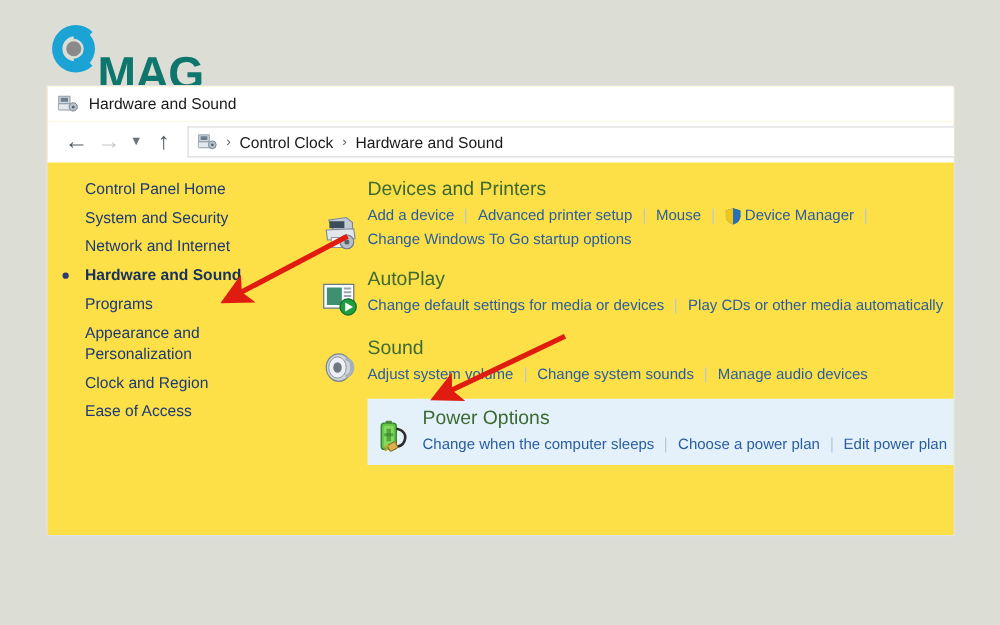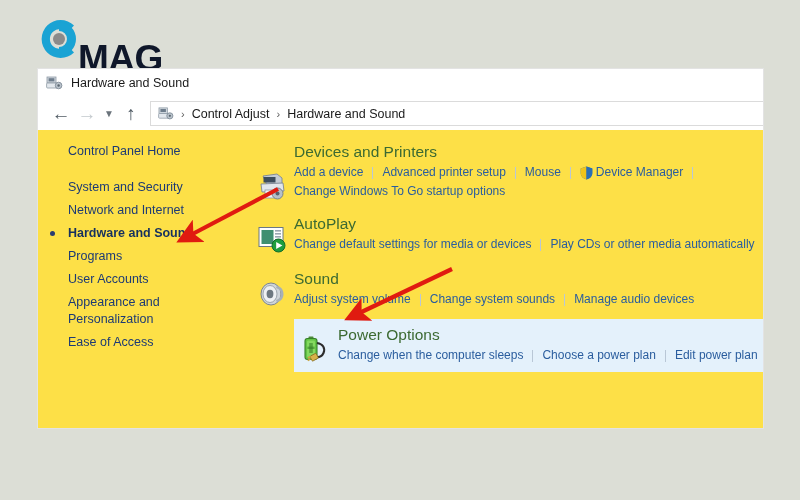--- a/index.html
+++ b/index.html
@@ -22,21 +22,21 @@
     top: 16px;
     display: flex;
     align-items: center;
     height: 46px;
   }
   .logo-mark { width: 46px; height: 46px; display:block; }
   .logo-text {
     font-family: "Liberation Sans", sans-serif;
     font-size: 37px;
     font-weight: bold;
-    color: #0f172a;
+    color: #0f766e;
     letter-spacing: -0.5px;
     margin-left: -4px;
     line-height: 46px;
     margin-top: 40px;
   }
 
   
   .window {
     position: absolute;
     left: 38px;
@@ -119,21 +119,21 @@
     padding-top: 10px;
   }
   .side-item {
     font-size: 12.5px;
     color: #1d3a74;
     padding: 3px 0 3px 30px;
     line-height: 17px;
     position: relative;
     font-family: "Liberation Sans", sans-serif;
   }
-  .side-item.spaced { margin-top: 13px; }
+  .side-item.spaced { margin-top: 0; }
   .side-item.active {
     font-weight: bold;
     color: #16305f;
   }
   .side-item.active::before {
     content: "";
     position: absolute;
     left: 12px;
     top: 9px;
     width: 5px;
@@ -241,36 +241,36 @@
 
     <div class="crumbbar">
       <svg class="crumb-icon" viewBox="0 0 17 16">
         <rect x="1" y="2" width="9" height="6" fill="#cfd6dd" stroke="#8e9aa5" stroke-width="0.8"></rect>
         <rect x="2.6" y="3.2" width="5.8" height="3.2" fill="#6e7d8c"></rect>
         <rect x="0.6" y="8" width="10.8" height="5" rx="1" fill="#e3e8ed" stroke="#8e9aa5" stroke-width="0.8"></rect>
         <circle cx="12.6" cy="10.5" r="3.3" fill="#b9c2cb" stroke="#76838f" stroke-width="0.8"></circle>
         <circle cx="12.6" cy="10.5" r="1.2" fill="#5a666f"></circle>
       </svg>
       <span class="crumb-sep">›</span>
-      <span class="crumb-text">Control Adjust</span>
+      <span class="crumb-text">Control Clock</span>
       <span class="crumb-sep">›</span>
       <span class="crumb-text">Hardware and Sound</span>
     </div>
   </div>
 
   <div class="content">
 
     <div class="sidebar">
       <div class="side-item">Control Panel Home</div>
       <div class="side-item spaced">System and Security</div>
       <div class="side-item">Network and Internet</div>
       <div class="side-item active">Hardware and Sound</div>
       <div class="side-item">Programs</div>
-      <div class="side-item">User Accounts</div>
       <div class="side-item" style="max-width:118px;white-space:normal;">Appearance and Personalization</div>
+      <div class="side-item">Clock and Region</div>
       <div class="side-item">Ease of Access</div>
     </div>
 
     <div class="main">
 
       <div class="section">
         <div class="sec-icon">
           <svg width="31" height="30" viewBox="0 0 31 30">
             <path d="M6 5 L20 3 L25 7 L25 13 L10 14 Z" fill="#c3cbd3" stroke="#7c8794" stroke-width="0.9"></path>
             <rect x="6.5" y="6" width="12" height="5.5" fill="#3c4c5c"></rect>

